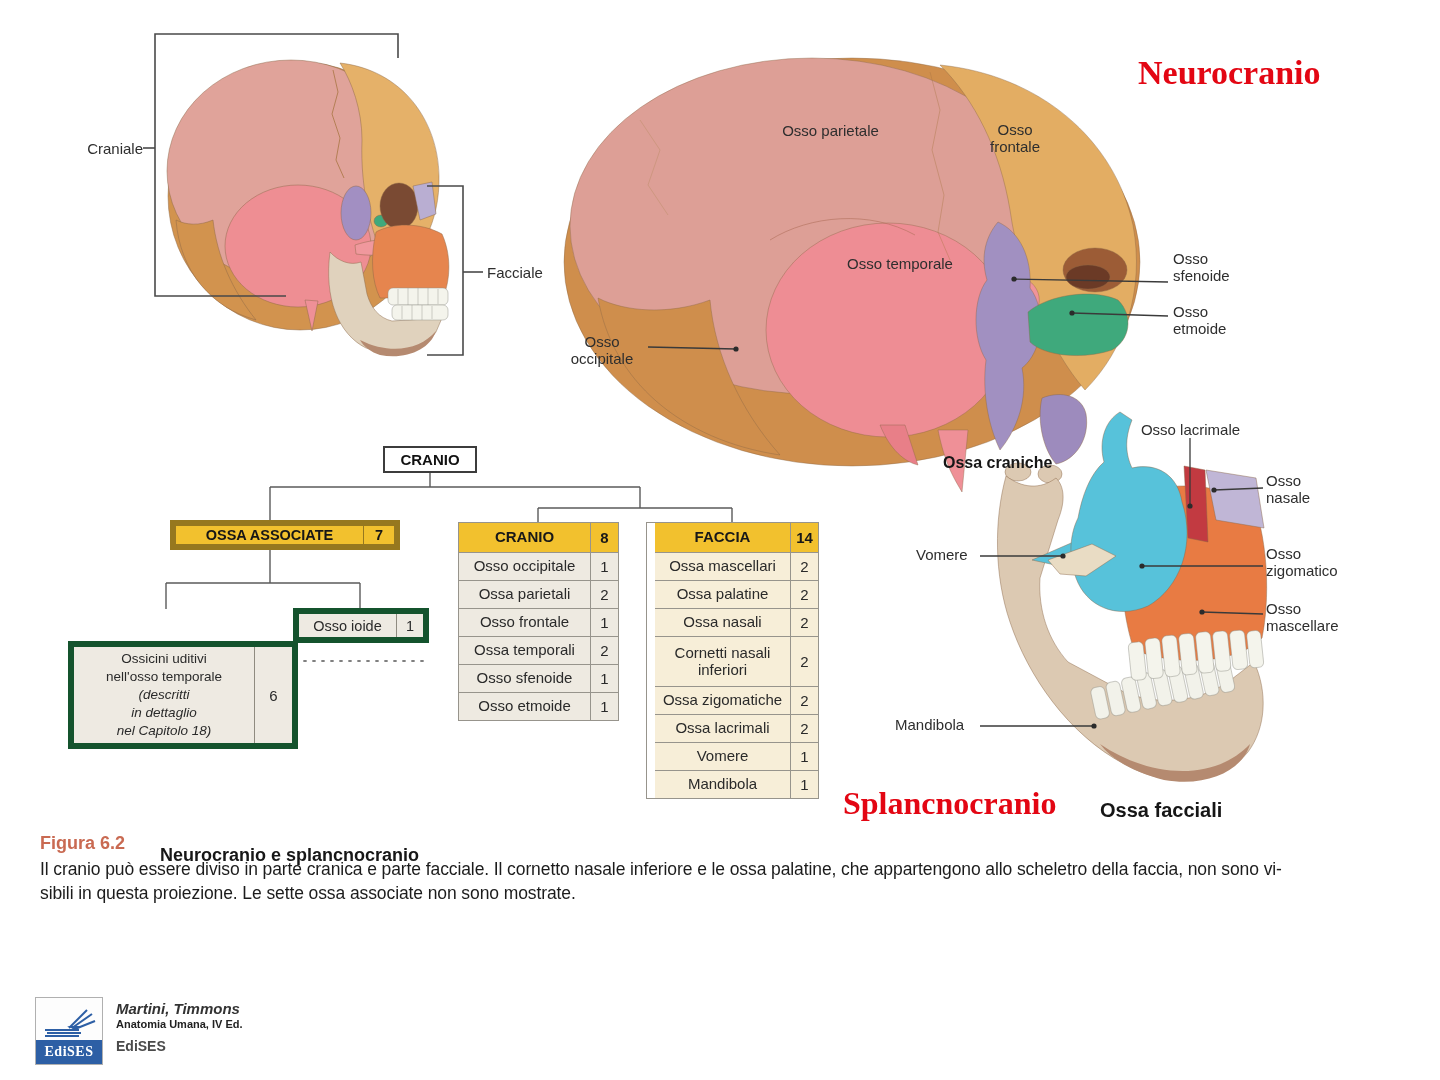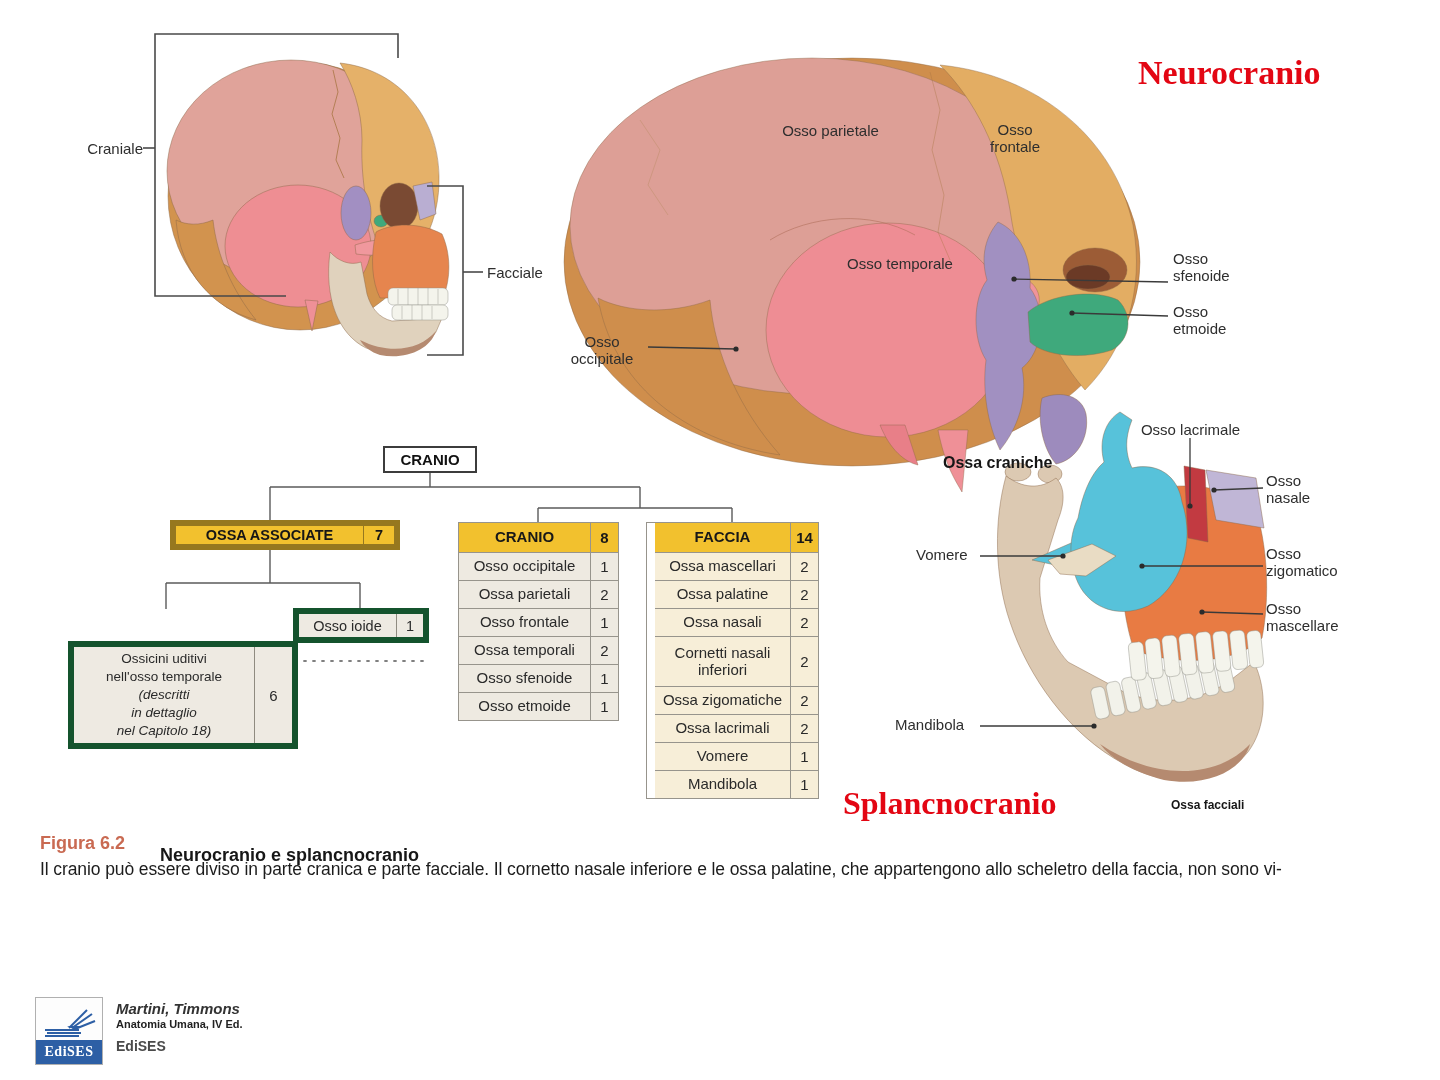--- a/index.html
+++ b/index.html
@@ -191,21 +191,21 @@
   <div class="abs lbl" style="left:1173px;top:303px;width:66px;">Osso etmoide</div>
   <div class="abs lbl ctr" style="left:558px;top:333px;width:88px;">Osso occipitale</div>
   <div class="abs lbl bold" style="left:943px;top:454px;width:140px;font-size:16px;">Ossa craniche</div>
 
   <div class="abs lbl ctr" style="left:1133px;top:421px;width:115px;">Osso lacrimale</div>
   <div class="abs lbl" style="left:1266px;top:472px;width:58px;">Osso nasale</div>
   <div class="abs lbl" style="left:916px;top:546px;width:62px;">Vomere</div>
   <div class="abs lbl" style="left:1266px;top:545px;width:90px;">Osso zigomatico</div>
   <div class="abs lbl" style="left:1266px;top:600px;width:90px;">Osso mascellare</div>
   <div class="abs lbl" style="left:895px;top:716px;width:82px;">Mandibola</div>
-  <div class="abs lbl bold" style="left:1171px;top:799px;width:130px;font-size:12px;">Ossa facciali</div>
+  <div class="abs lbl bold" style="left:1100px;top:799px;width:130px;font-size:20px;">Ossa facciali</div>
 
   <div class="abs root-box" style="left:383px;top:446px;width:94px;height:27px;">CRANIO</div>
 
   <div class="abs node gold" style="left:170px;top:520px;width:230px;height:30px;font-size:14.5px;font-weight:bold;color:#161616;">
     <div class="name">OSSA ASSOCIATE</div>
     <div class="num" style="width:30px;">7</div>
   </div>
 
   <div class="abs node" style="left:68px;top:609px;width:230px;height:108px;font-size:13.5px;margin-top:32px;">
     <div class="name" style="line-height:1.32;">
@@ -290,20 +290,21 @@
     <div class="brow h28">
         <div class="name">Mandibola</div>
         <div class="num">1</div>
       </div>
   </div>
 
   <div class="abs cap-label" style="left:40px;top:833px;text-align:right;">Figura 6.2</div>
   <div class="abs cap-title" style="left:160px;top:833px;margin-top:12px;">Neurocranio e splancnocranio</div>
   <div class="abs cap-body" style="left:40px;top:857px;width:1370px;">
     <div>Il cranio può essere diviso in parte cranica e parte facciale. Il cornetto nasale inferiore e le ossa palatine, che appartengono allo scheletro della faccia, non sono vi-</div>
+    <div>sibili in questa proiezione. Le sette ossa associate non sono mostrate.</div>
   </div>
 
   <div class="abs logo-box" style="left:35px;top:997px;">
     <div class="logo-art">
       <svg width="60" height="38" viewBox="0 0 60 38">
         <g stroke="#2d5fa5" stroke-width="2" fill="none">
           <path d="M 6 30 H 40"></path>
             <path d="M 8 33 H 42"></path>
             <path d="M 6 36 H 40"></path>
           <path d="M 30 28 L 48 10"></path>

